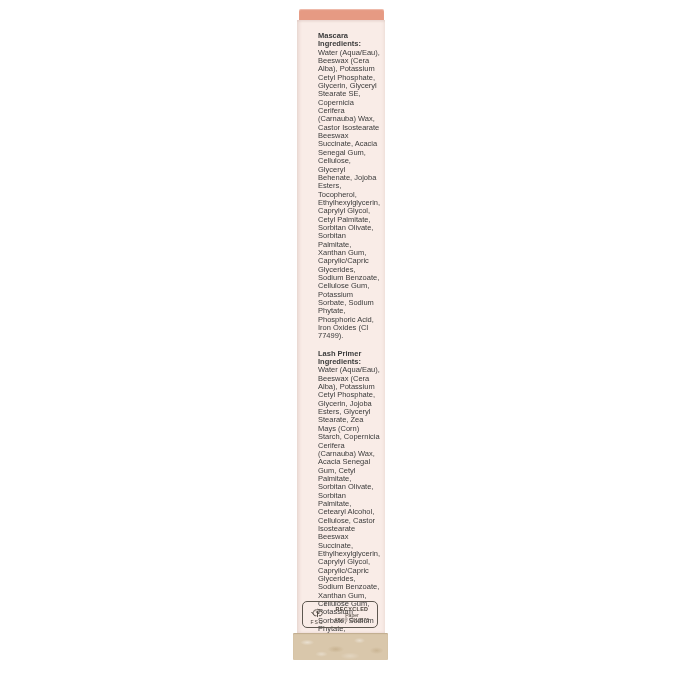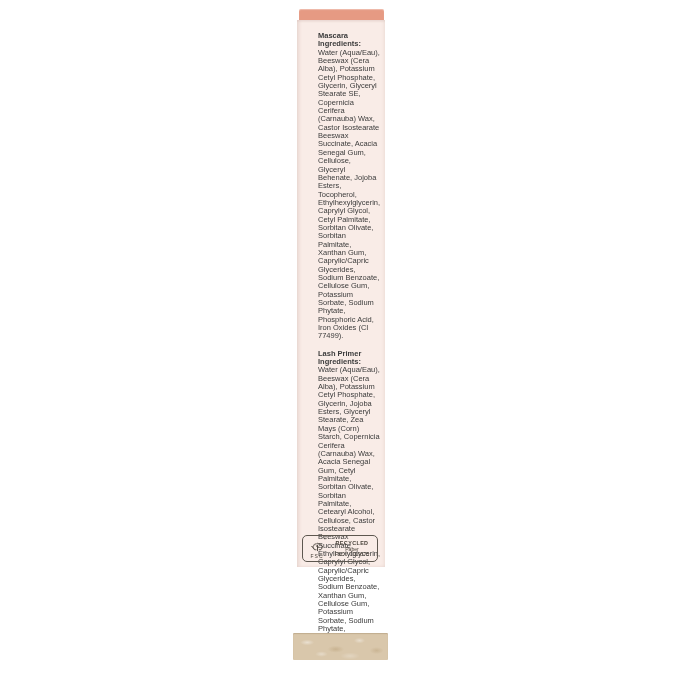--- a/index.html
+++ b/index.html
@@ -16,21 +16,21 @@
   .box-top {
     position: absolute; left: 299px; top: 9px;
     width: 85px; height: 11px;
     background: var(--top-flap, #e69a83);
     border-radius: 2px 2px 0 0;
     border-bottom: 1px solid rgba(0,0,0,0.12);
     box-shadow: inset 0 1px 1px rgba(255,255,255,0.35);
   }
   .box-face {
     position: absolute; left: 297px; top: 20px;
-    width: 88px; height: 547px;
+    width: 88px; height: 613px;
     background: var(--panel-face, #f9ece7);
     box-shadow:
       inset 2.5px 0 3px rgba(120,70,55,0.10),
       inset -2px 0 3px rgba(120,70,55,0.05),
       inset 0 2px 2px rgba(120,70,55,0.05);
   }
   .box-bottom {
     position: absolute; left: 293px; top: 633px;
     width: 95px; height: 27px;
     background-color: var(--bottom-flap, #d9c7ab);

